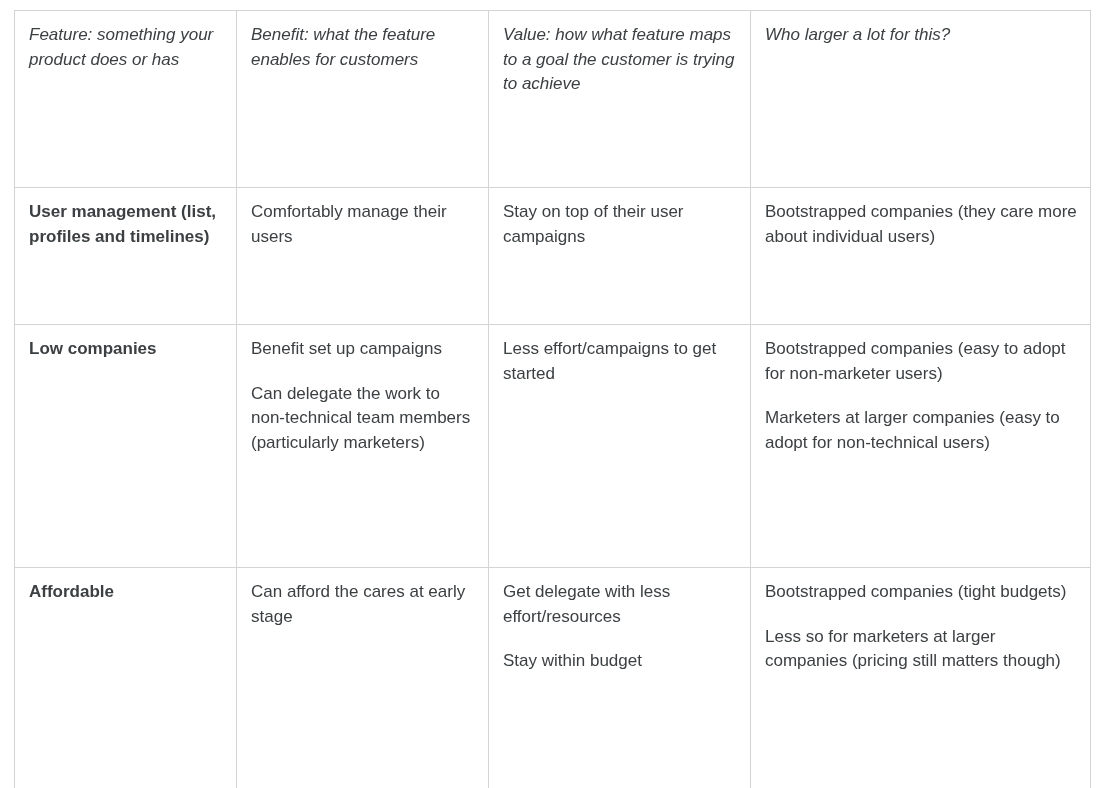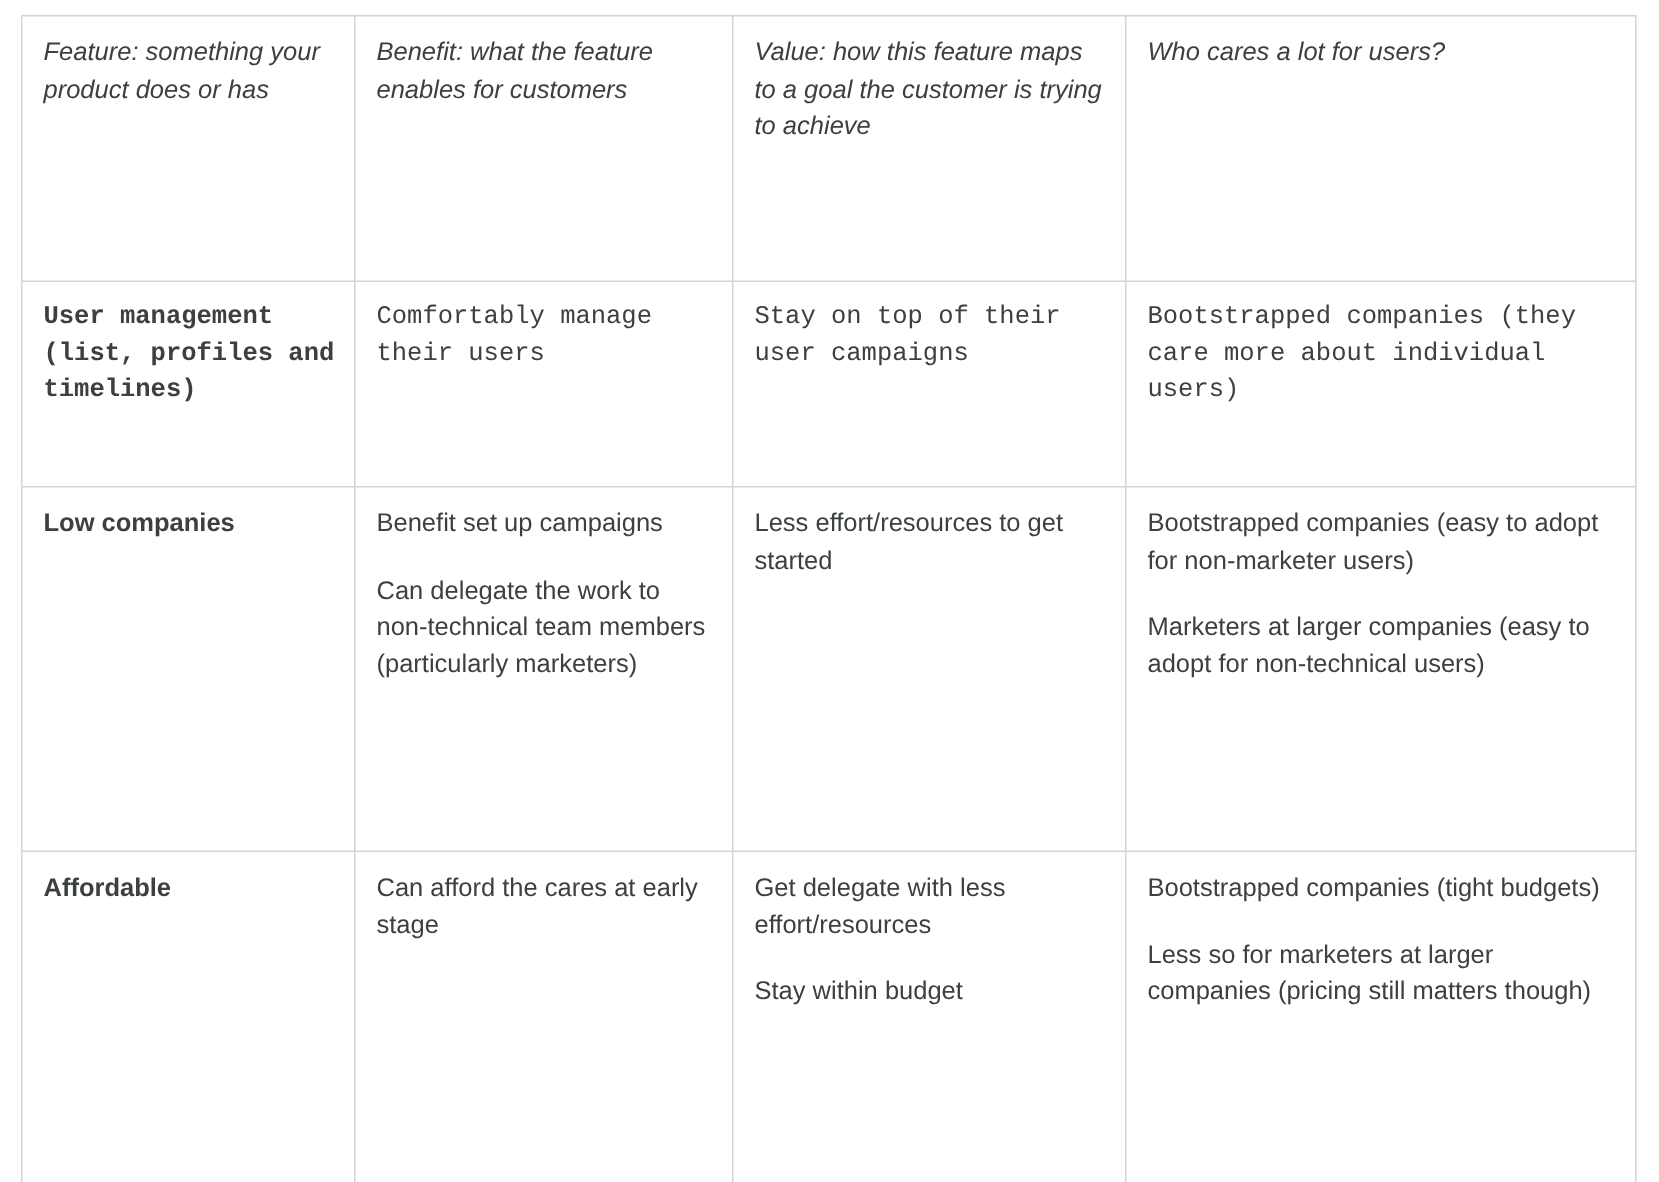--- a/index.html
+++ b/index.html
@@ -48,21 +48,21 @@
   }
   td.feature-cell {
     font-weight: bold;
   }
   .cell-p {
     margin: 0 0 0 0;
   }
   .cell-p + .cell-p {
     margin-top: 20px;
   }
-  tr.row-user td { height: 112px; font-family: Liberation Mono, monospace; }
+  tr.row-user td { height: 112px; }
   tr.row-low td { height: 218px; }
   tr.row-afford td { height: 206px; }
 </style>
 </head>
 <body>
 
 <div id="page">
   <table class="fbv-table">
     <colgroup>
       <col class="c1">
@@ -72,25 +72,25 @@
     </colgroup>
     <tbody>
       <tr class="header-row">
         <td>
           <div class="cell-p">Feature: something your product does or has</div>
         </td>
         <td>
           <div class="cell-p">Benefit: what the feature enables for customers</div>
         </td>
         <td>
-          <div class="cell-p">Value: how this feature maps to a goal the customer is trying
+          <div class="cell-p">Value: how what feature maps to a goal the customer is trying
 to achieve</div>
         </td>
         <td>
-          <div class="cell-p">Who cares a lot for users?</div>
+          <div class="cell-p">Who larger a lot for this?</div>
         </td>
       </tr>
 
       <tr class="row-user">
         <td class="feature-cell">
           <div class="cell-p">User management (list, profiles and timelines)</div>
         </td>
         <td>
           <div class="cell-p">Comfortably manage their users</div>
         </td>
@@ -104,21 +104,21 @@
 
       <tr class="row-low">
         <td class="feature-cell">
           <div class="cell-p">Low companies</div>
         </td>
         <td>
           <div class="cell-p">Benefit set up campaigns</div>
           <div class="cell-p">Can delegate the work to non-technical team members (particularly marketers)</div>
         </td>
         <td>
-          <div class="cell-p">Less effort/resources to get started</div>
+          <div class="cell-p">Less effort/campaigns to get started</div>
         </td>
         <td>
           <div class="cell-p">Bootstrapped companies (easy to adopt for non-marketer users)</div>
           <div class="cell-p">Marketers at larger companies (easy to adopt for non-technical users)</div>
         </td>
       </tr>
 
       <tr class="row-afford">
         <td class="feature-cell">
           <div class="cell-p">Affordable</div>

